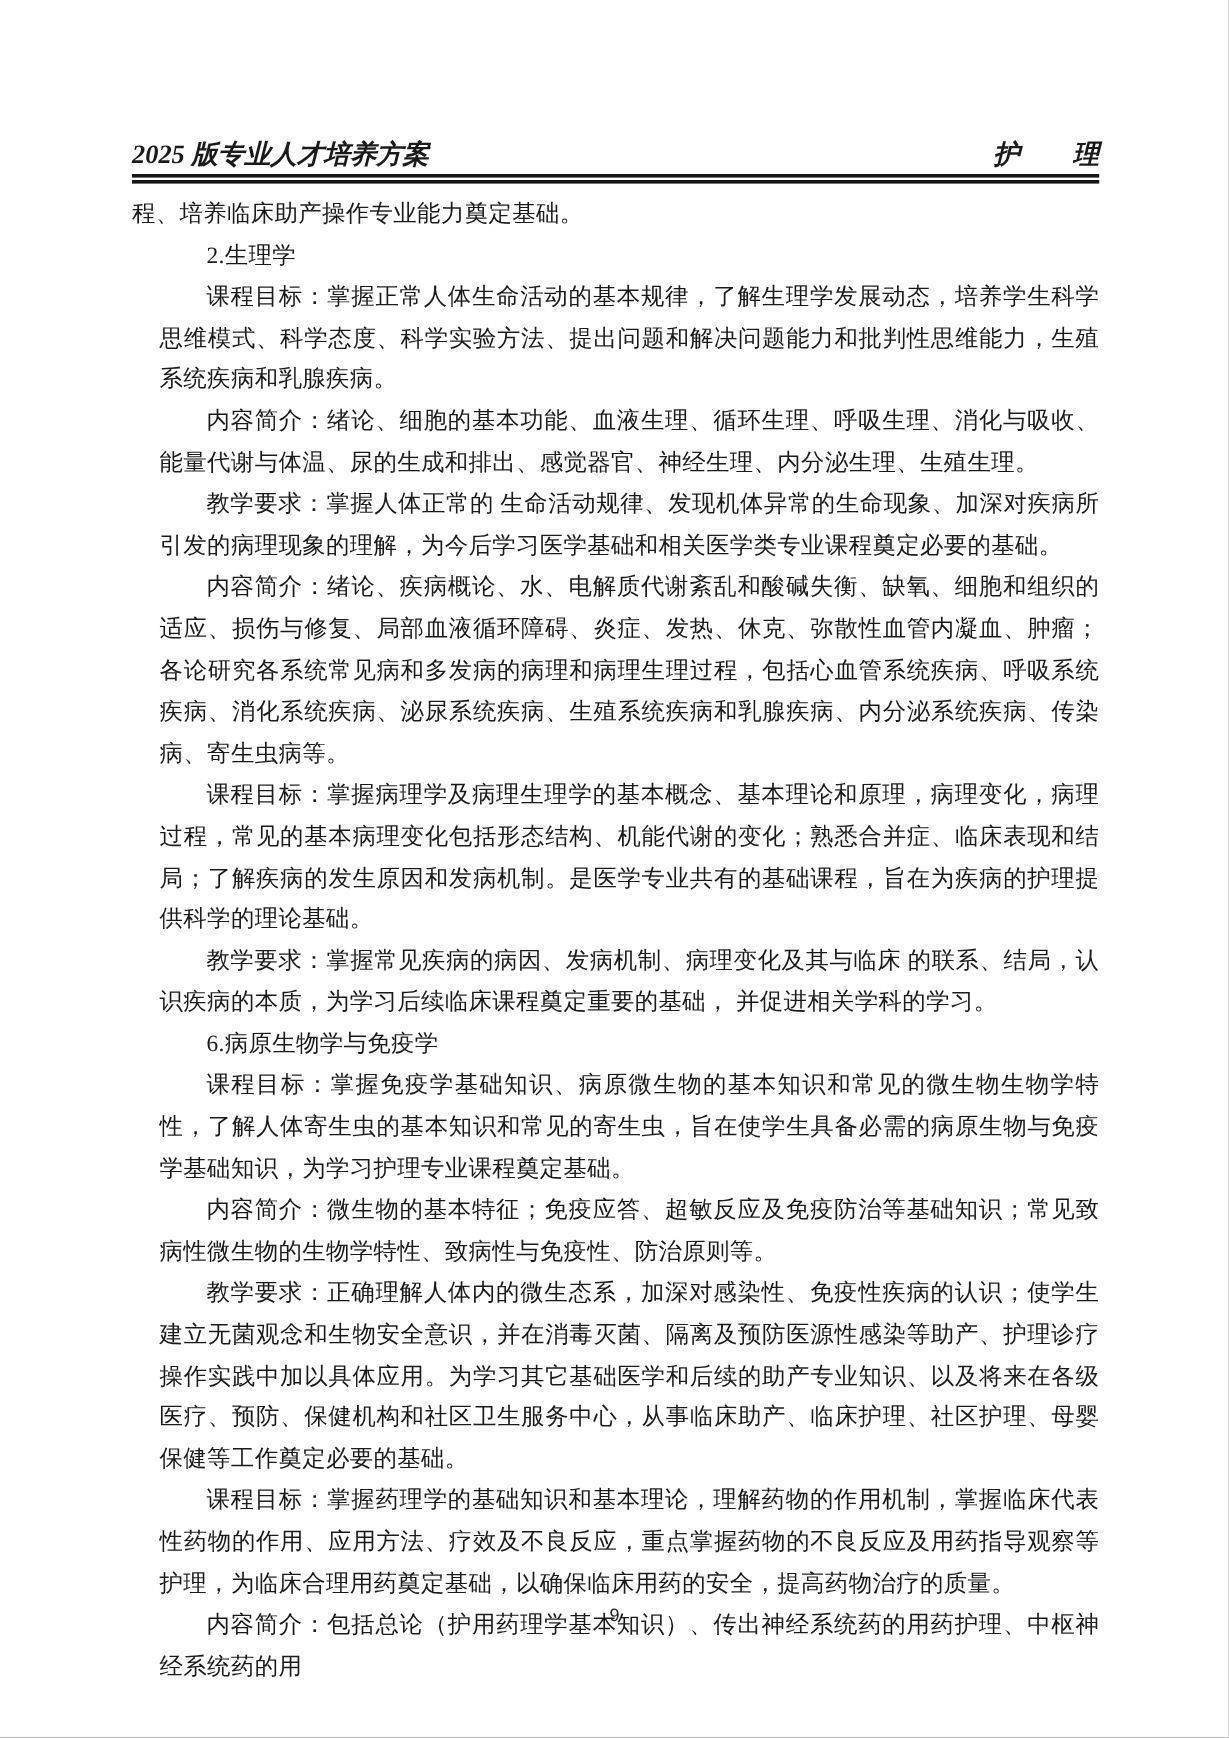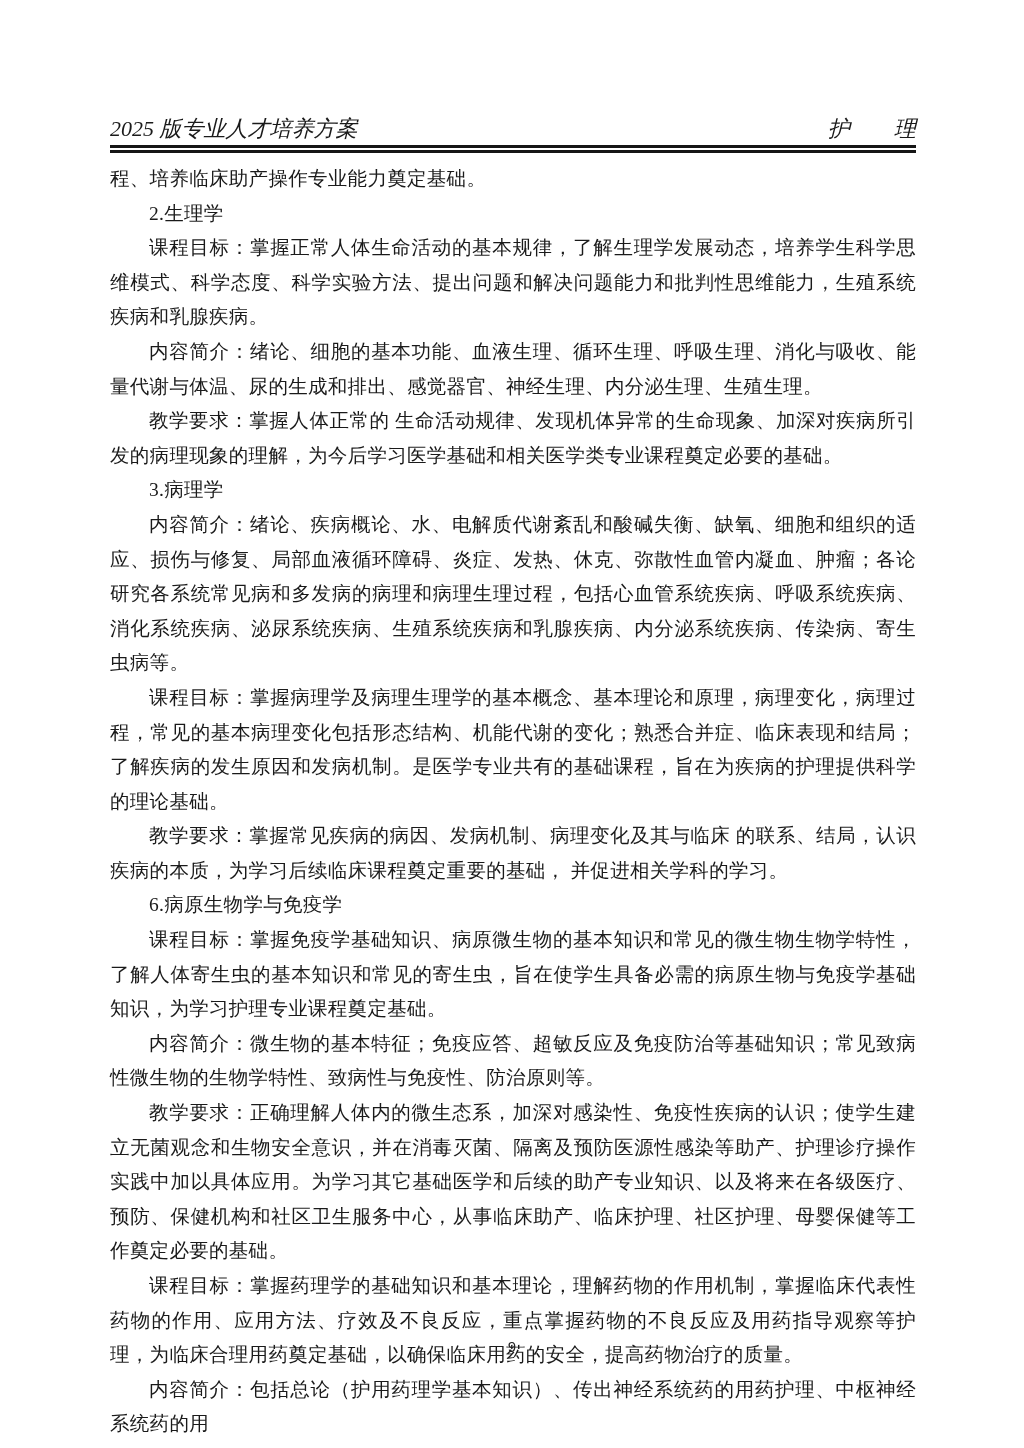--- a/index.html
+++ b/index.html
@@ -15,21 +15,21 @@
   }
   .header {
     position:absolute;
     left:110px; top:116px;
     width:806px;
   }
   .header-row {
     display:flex;
     justify-content:space-between;
     align-items:flex-end;
-    font-weight:normal;
+    font-weight:bold;
     font-style:italic;
     font-size:22px;
     line-height:26px;
     white-space:pre;
   }
   .header-rule {
     margin-top:3px;
     height:8px;
     border-top:3px solid #161616;
     border-bottom:3px solid #161616;
@@ -37,21 +37,21 @@
   .body-text {
     position:absolute;
     left:110px; top:162px;
     width:806px;
     font-size:19.5px;
     line-height:34.6px;
     text-align:justify;
     letter-spacing:0.3px;
   }
   .body-text p { margin:0; }
-  .body-text p.indent { text-indent:2em; }
+  .body-text p.indent { text-indent:2em;margin-left:23px; }
   .footer-pagenum {
     position:absolute;
     left:0; top:1338px;
     width:100%;
     text-align:center;
     font-family:"Liberation Sans","DejaVu Sans",sans-serif;
     font-size:15px;
     color:#222;
   }
 </style>
@@ -67,21 +67,20 @@
     </div>
     <div class="header-rule"></div>
   </div>
 
   <div class="body-text">
     <p class="noindent">程、培养临床助产操作专业能力奠定基础。</p>
     <p class="indent">2.生理学</p>
     <p class="indent">课程目标：掌握正常人体生命活动的基本规律，了解生理学发展动态，培养学生科学思维模式、科学态度、科学实验方法、提出问题和解决问题能力和批判性思维能力，生殖系统疾病和乳腺疾病。</p>
     <p class="indent">内容简介：绪论、细胞的基本功能、血液生理、循环生理、呼吸生理、消化与吸收、能量代谢与体温、尿的生成和排出、感觉器官、神经生理、内分泌生理、生殖生理。</p>
     <p class="indent">教学要求：掌握人体正常的 生命活动规律、发现机体异常的生命现象、加深对疾病所引发的病理现象的理解，为今后学习医学基础和相关医学类专业课程奠定必要的基础。</p>
-    <p class="indent">3.病理学</p>
     <p class="indent">内容简介：绪论、疾病概论、水、电解质代谢紊乱和酸碱失衡、缺氧、细胞和组织的适应、损伤与修复、局部血液循环障碍、炎症、发热、休克、弥散性血管内凝血、肿瘤；各论研究各系统常见病和多发病的病理和病理生理过程，包括心血管系统疾病、呼吸系统疾病、消化系统疾病、泌尿系统疾病、生殖系统疾病和乳腺疾病、内分泌系统疾病、传染病、寄生虫病等。</p>
     <p class="indent">课程目标：掌握病理学及病理生理学的基本概念、基本理论和原理，病理变化，病理过程，常见的基本病理变化包括形态结构、机能代谢的变化；熟悉合并症、临床表现和结局；了解疾病的发生原因和发病机制。是医学专业共有的基础课程，旨在为疾病的护理提供科学的理论基础。</p>
     <p class="indent">教学要求：掌握常见疾病的病因、发病机制、病理变化及其与临床 的联系、结局，认识疾病的本质，为学习后续临床课程奠定重要的基础， 并促进相关学科的学习。</p>
     <p class="indent">6.病原生物学与免疫学</p>
     <p class="indent">课程目标：掌握免疫学基础知识、病原微生物的基本知识和常见的微生物生物学特性，了解人体寄生虫的基本知识和常见的寄生虫，旨在使学生具备必需的病原生物与免疫学基础知识，为学习护理专业课程奠定基础。</p>
     <p class="indent">内容简介：微生物的基本特征；免疫应答、超敏反应及免疫防治等基础知识；常见致病性微生物的生物学特性、致病性与免疫性、防治原则等。</p>
     <p class="indent">教学要求：正确理解人体内的微生态系，加深对感染性、免疫性疾病的认识；使学生建立无菌观念和生物安全意识，并在消毒灭菌、隔离及预防医源性感染等助产、护理诊疗操作实践中加以具体应用。为学习其它基础医学和后续的助产专业知识、以及将来在各级医疗、预防、保健机构和社区卫生服务中心，从事临床助产、临床护理、社区护理、母婴保健等工作奠定必要的基础。</p>
     <p class="indent">课程目标：掌握药理学的基础知识和基本理论，理解药物的作用机制，掌握临床代表性药物的作用、应用方法、疗效及不良反应，重点掌握药物的不良反应及用药指导观察等护理，为临床合理用药奠定基础，以确保临床用药的安全，提高药物治疗的质量。</p>
     <p class="indent">内容简介：包括总论（护用药理学基本知识）、传出神经系统药的用药护理、中枢神经系统药的用</p>
   </div>

